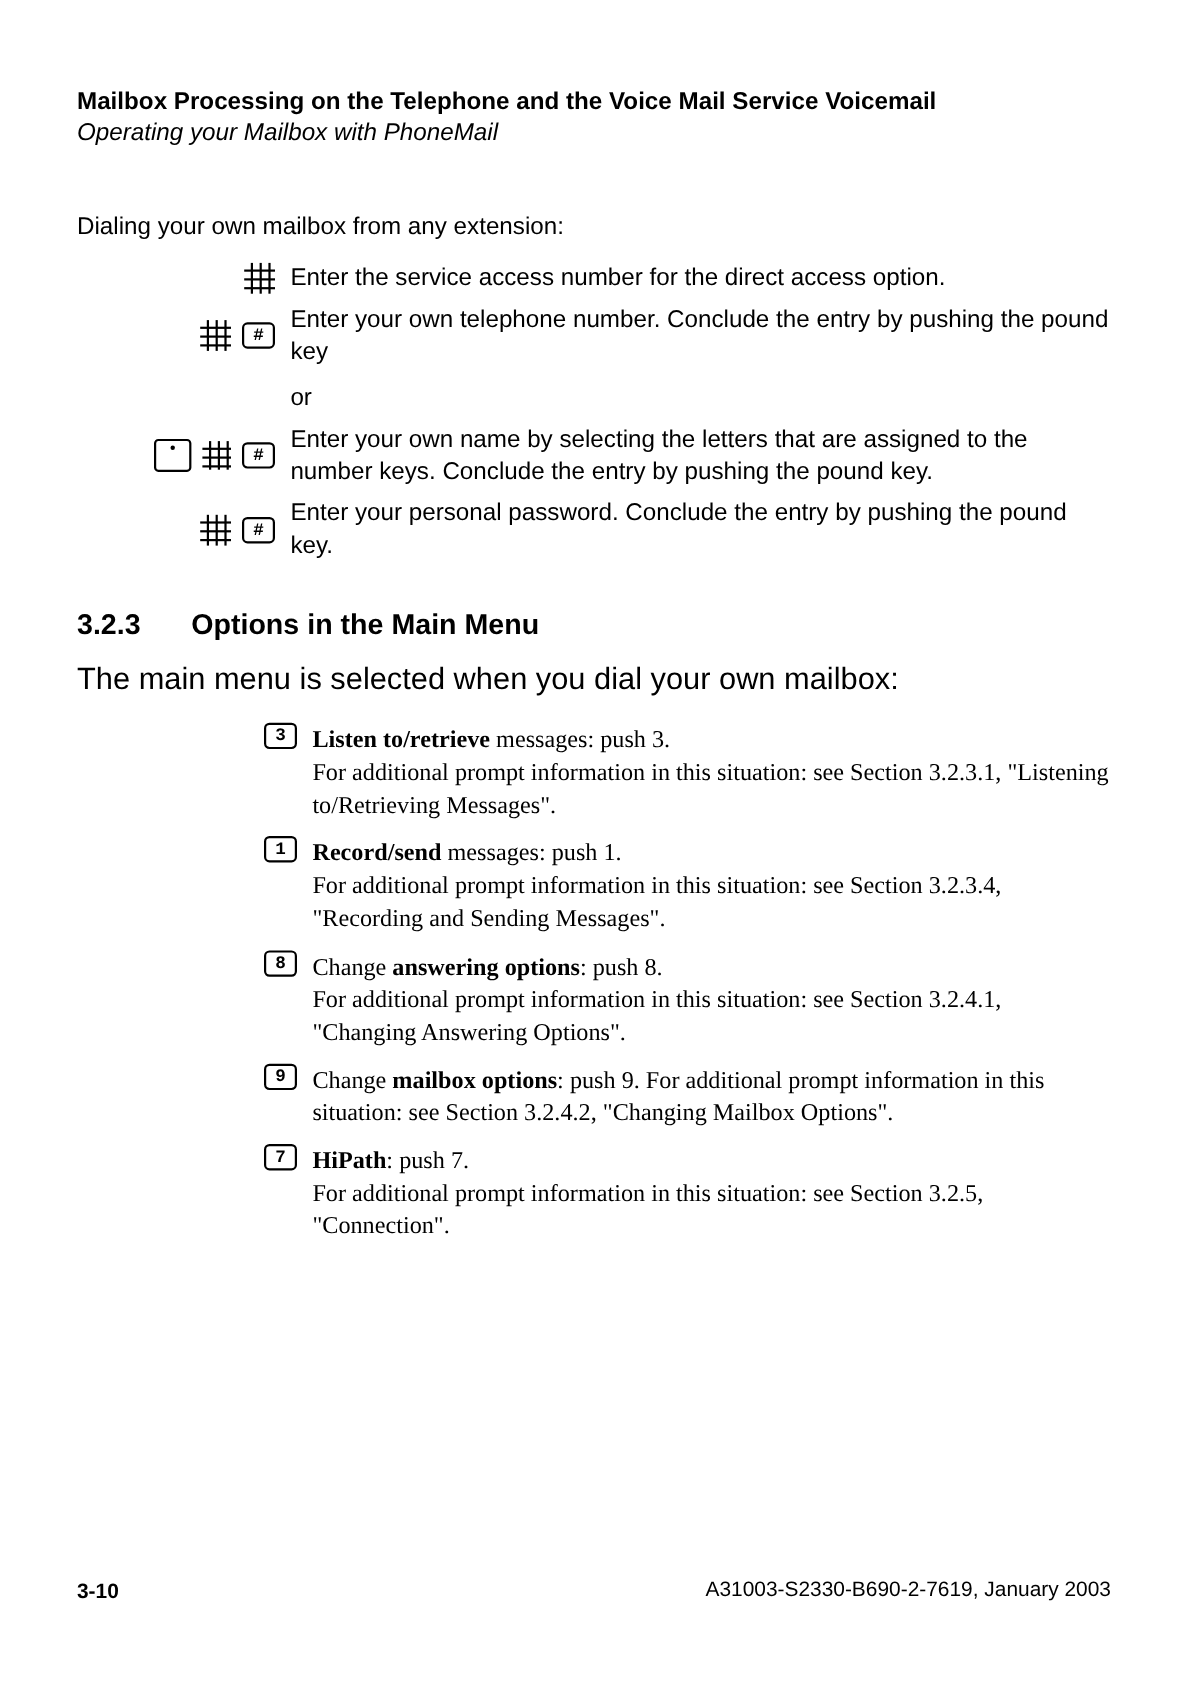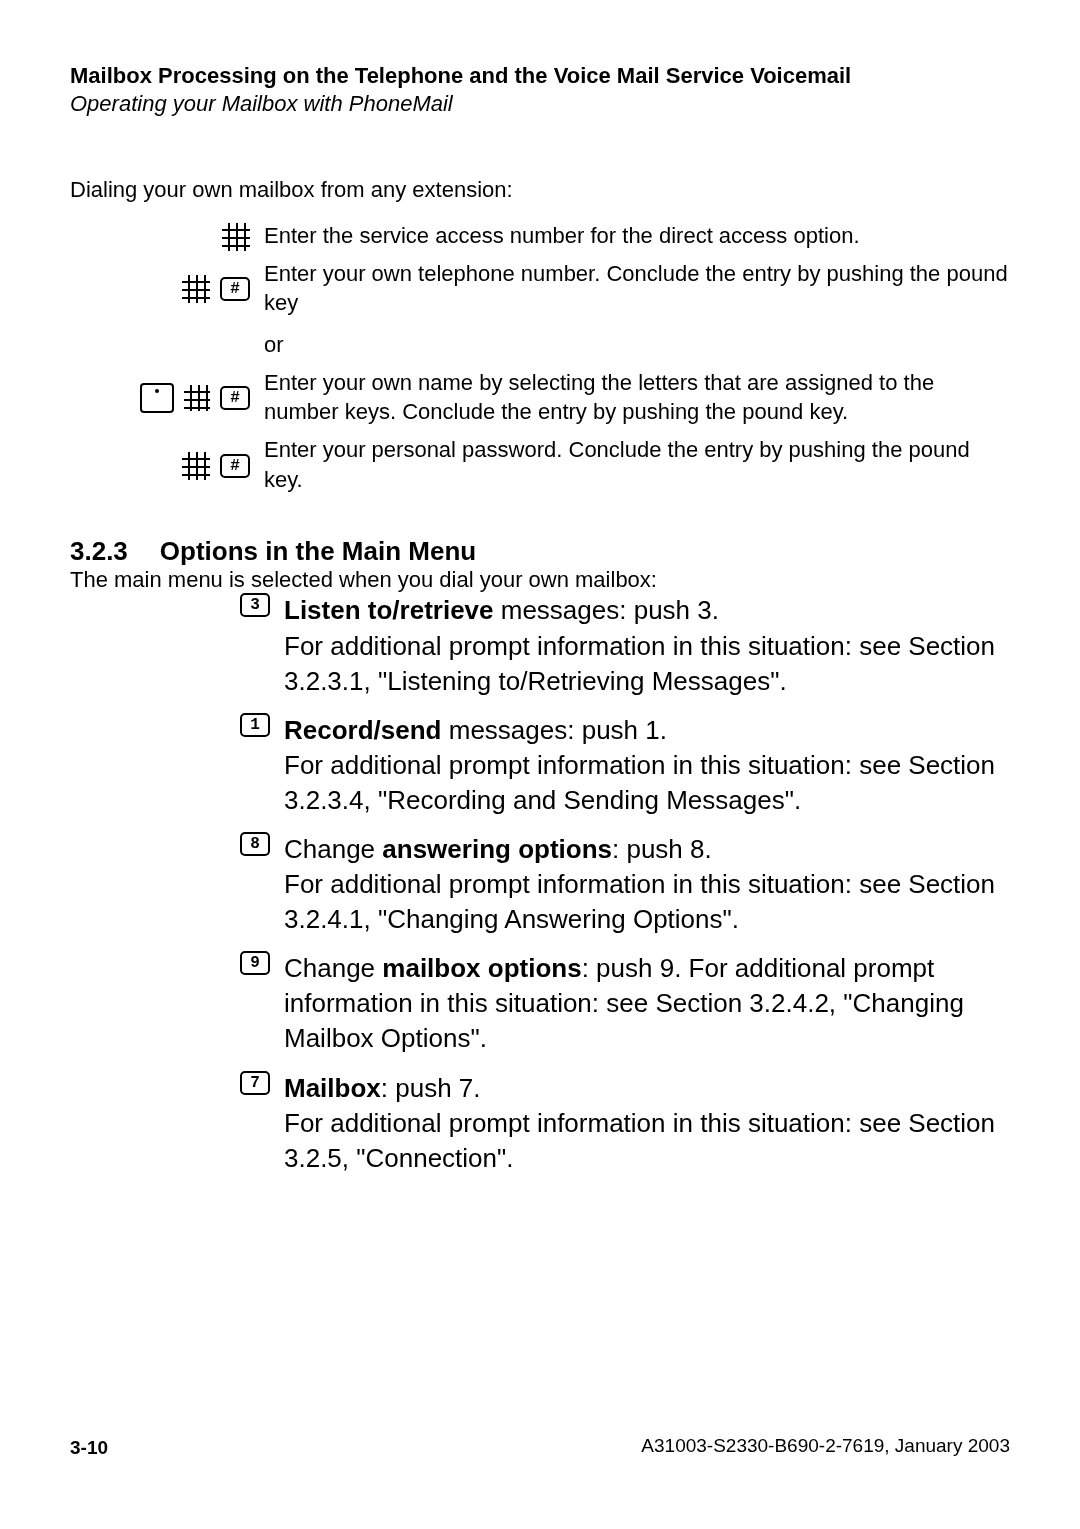--- a/index.html
+++ b/index.html
@@ -7,21 +7,21 @@
     padding: 0;
     background: #fff;
     font-family: Arial, Helvetica, sans-serif;
     color: #000;
   }
   .page {
     width: 1080px;
     height: 1529px;
     position: relative;
     box-sizing: border-box;
-    padding: 62px 70px 0 70px;
+    padding: 78px 70px 0 70px;
   }
   .header-title {
     font-weight: bold;
     font-size: 22px;
     line-height: 1.3;
   }
   .header-sub {
     font-style: italic;
     font-size: 22px;
     margin-top: 0;
@@ -50,44 +50,47 @@
   .text {
     font-size: 22px;
     line-height: 1.35;
     flex: 1;
   }
   .or-row .text {
     padding-top: 4px;
   }
   .section-head {
     display: flex;
-    gap: 32px;
+    gap: 46px;
     font-weight: bold;
     font-size: 26px;
     margin-top: 42px;
+    margin-bottom: 18px;
   }
   .intro {
-    font-size: 22px;
+    font-size: 28px;
+    margin-bottom: 24px;
   }
   .opt-row {
     display: flex;
     align-items: flex-start;
     margin-bottom: 14px;
   }
   .opt-key {
     width: 200px;
     flex-shrink: 0;
     display: flex;
     justify-content: flex-end;
     padding-right: 14px;
   }
   .opt-text {
-    font-size: 26px;
+    font-size: 22px;
     line-height: 1.35;
     flex: 1;
+    font-family: Liberation Serif, serif;
   }
   .opt-text b { font-weight: bold; }
   .footer {
     position: absolute;
     bottom: 70px;
     left: 70px;
     right: 70px;
     display: flex;
     justify-content: space-between;
     align-items: flex-end;
@@ -243,21 +246,21 @@
     <div class="opt-text">
       <span>Change </span><b>mailbox options</b><span>: push 9. For additional prompt information in this situation: see Section 3.2.4.2, "Changing Mailbox Options".</span>
     </div>
   </div>
 
   <div class="opt-row">
     <div class="opt-key">
       <span class="key">7</span>
     </div>
     <div class="opt-text">
-      <b>Mailbox</b><span>: push 7.</span><br>
+      <b>HiPath</b><span>: push 7.</span><br>
       <span>For additional prompt information in this situation: see Section 3.2.5, "Connection".</span>
     </div>
   </div>
 
   <div class="footer">
     <div class="footer-left">3-10</div>
     <div class="footer-right">
       <div>A31003-S2330-B690-2-7619, January 2003</div>
     </div>
   </div>

